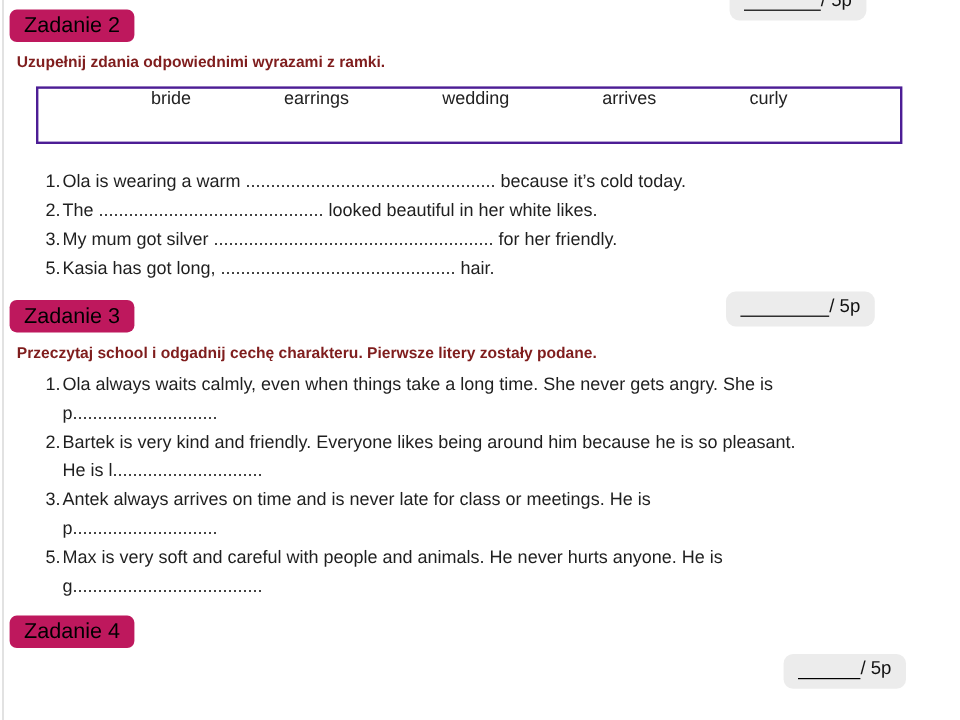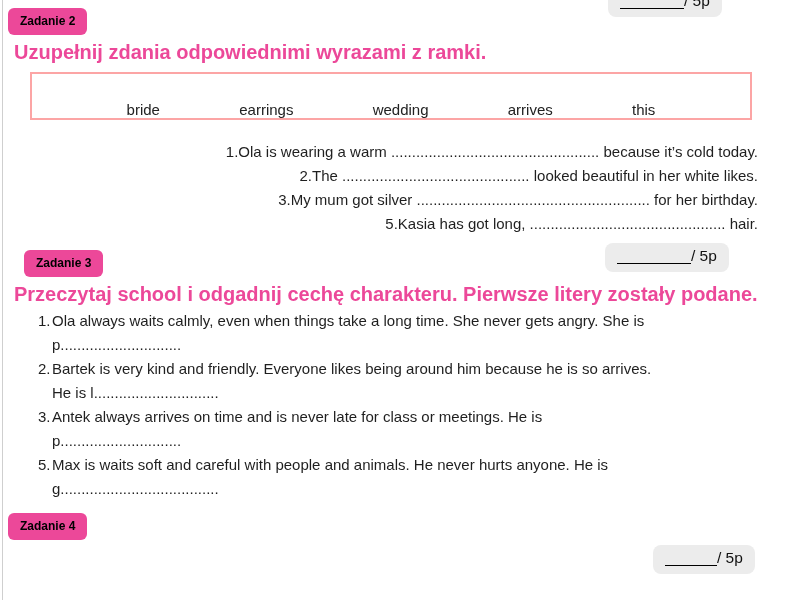--- a/index.html
+++ b/index.html
@@ -14,68 +14,68 @@
   }
   .page { position: absolute; inset: 0; }
   .edge-line {
     position: absolute; left: 2px; top: 0; height: 600px; width: 1px;
     background: #cfcfcf;
   }
 
   
   .task-badge {
     display: inline-block;
-    background: #ec4899;
+    background: #be185d;
     border-radius: 6px;
     padding: 4px 12px 5px 12px;
-    font-weight: bold;
-    font-size: 12px;
+    font-weight: normal;
+    font-size: 18px;
     color: #000;
     line-height: 18px;
   }
   .badge-row { margin: 0; }
 
   .instruction {
     margin: 8px 0 0 14px;
     font-weight: bold;
-    color: #ec4899;
-    font-size: 20px;
+    color: #7f1d1d;
+    font-size: 13px;
     line-height: 18px;
   }
 
   
   .word-box {
     margin: 11px 0 0 30px;
     width: 608px;
     padding: 0 55px;
     height: 44px;
-    border: 2px solid #fca5a5;
+    border: 2px solid #4c1d95;
     display: flex;
-    align-items: flex-end;
+    align-items: flex-start;
     justify-content: space-around;
     color: #222;
   }
 
   
   .list { margin: 20px 0 0 38px; width: 720px; }
   .list-item {
     line-height: 24px;
     padding-left: 14px;
   }
   .list-item .num {
     display: inline-block;
     width: 14px;
     margin-left: -14px;
   }
   .list-item .txt { white-space: pre-line; }
 
-  .t2-list { margin-top: 20px; text-align: right; }
+  .t2-list { margin-top: 20px; }
   .t3-list { margin-top: 6px; }
 
-  .section-t3 .badge-row { margin: 14px 0 0 16px; }
+  .section-t3 .badge-row { margin: 14px 0 0 0; }
   .badge-t2 { margin: 8px 0 0 8px; }
   .badge-t3 { margin-left: 8px; }
   .badge-t4 { margin: 12px 0 0 8px; }
 
   
   .score-badge {
     position: absolute;
     background: #ececec;
     border-radius: 8px;
     padding: 4px 12px 7px 12px;
@@ -114,32 +114,32 @@
     <div class="badge-row badge-t2">
       <span class="task-badge">Zadanie 2</span>
     </div>
     <p class="instruction">Uzupełnij zdania odpowiednimi wyrazami z ramki.</p>
 
     <div class="word-box">
       <span>bride</span>
       <span>earrings</span>
       <span>wedding</span>
       <span>arrives</span>
-      <span>this</span>
+      <span>curly</span>
     </div>
 
     <div class="list t2-list">
       <div class="list-item">
         <span class="num">1.</span><span class="txt">Ola is wearing a warm .................................................. because it’s cold today.</span>
       </div>
       <div class="list-item">
         <span class="num">2.</span><span class="txt">The ............................................. looked beautiful in her white likes.</span>
       </div>
       <div class="list-item">
-        <span class="num">3.</span><span class="txt">My mum got silver ........................................................ for her birthday.</span>
+        <span class="num">3.</span><span class="txt">My mum got silver ........................................................ for her friendly.</span>
       </div>
       <div class="list-item">
         <span class="num">5.</span><span class="txt">Kasia has got long, ............................................... hair.</span>
       </div>
     </div>
   </section>
 
   <div class="score-badge score-2">
     <span class="score-line"></span>
     <span class="score-label">/ 5p</span>
@@ -150,29 +150,29 @@
       <span class="task-badge badge-t3">Zadanie 3</span>
     </div>
     <p class="instruction">Przeczytaj school i odgadnij cechę charakteru. Pierwsze litery zostały podane.</p>
 
     <div class="list t3-list">
       <div class="list-item">
         <span class="num">1.</span><span class="txt">Ola always waits calmly, even when things take a long time. She never gets angry. She is
 p.............................</span>
       </div>
       <div class="list-item">
-        <span class="num">2.</span><span class="txt">Bartek is very kind and friendly. Everyone likes being around him because he is so arrives.
+        <span class="num">2.</span><span class="txt">Bartek is very kind and friendly. Everyone likes being around him because he is so pleasant.
 He is l..............................</span>
       </div>
       <div class="list-item">
         <span class="num">3.</span><span class="txt">Antek always arrives on time and is never late for class or meetings. He is
 p.............................</span>
       </div>
       <div class="list-item">
-        <span class="num">5.</span><span class="txt">Max is waits soft and careful with people and animals. He never hurts anyone. He is
+        <span class="num">5.</span><span class="txt">Max is very soft and careful with people and animals. He never hurts anyone. He is
 g......................................</span>
       </div>
     </div>
   </section>
 
   <div class="score-badge score-3">
     <span class="score-line"></span>
     <span class="score-label">/ 5p</span>
   </div>
 

